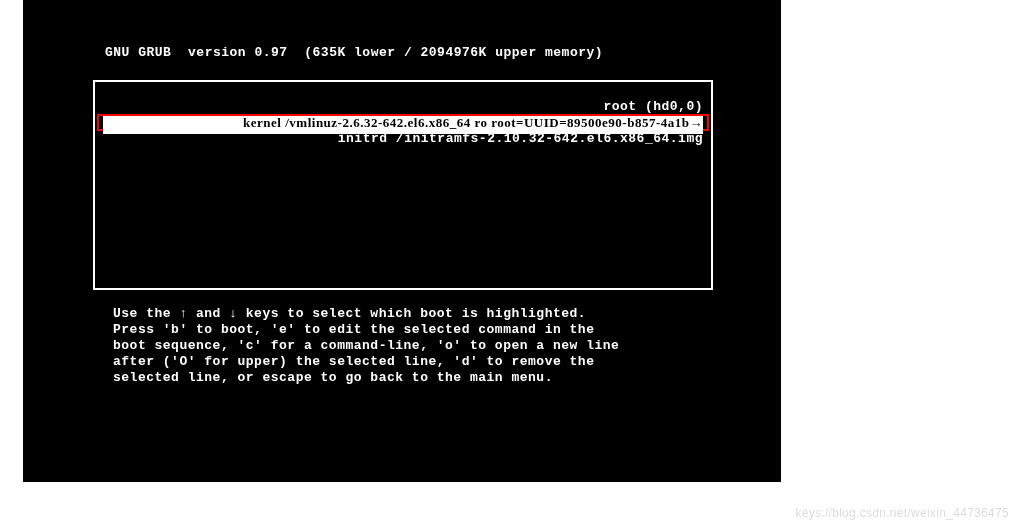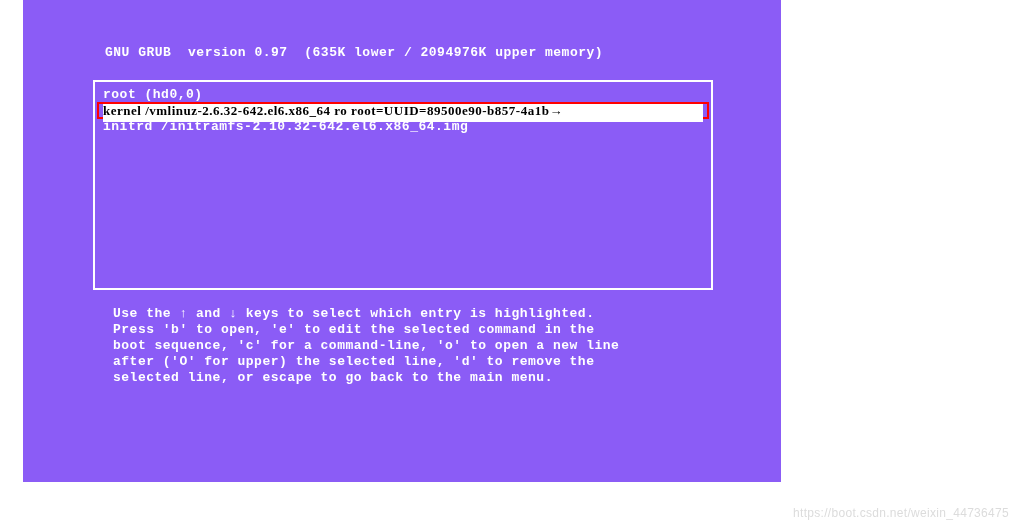--- a/index.html
+++ b/index.html
@@ -9,42 +9,43 @@
     height: 526px;
     background: #ffffff;
     overflow: hidden;
   }
   .screen {
     position: absolute;
     left: 23px;
     top: 0;
     width: 758px;
     height: 482px;
-    background: #8b5cf6;
+    background: #000000;
     color: #ffffff;
     font-family: "Courier New", Courier, monospace;
     font-size: 13px;
     font-weight: bold;
     letter-spacing: 0.5px;
     box-sizing: border-box;
   }
   .header {
     padding-top: 45px;
     padding-left: 82px;
     white-space: pre;
   }
   .boot-box {
     position: absolute;
     left: 70px;
     top: 80px;
     width: 620px;
     height: 210px;
     border: 2px solid #ffffff;
     box-sizing: border-box;
-    padding: 5px 8px 0 8px;
+    padding: 17px 8px 0 8px;
+    text-align: right;
   }
   .boot-line {
     white-space: pre;
     line-height: 15px;
     height: 15px;
   }
   .selected-wrap {
     position: relative;
     border: 2px solid #ff0000;
     margin-left: -6px;
@@ -91,21 +92,21 @@
   <div class="header"><span>GNU GRUB</span>  <span>version 0.97</span>  <span>(635K lower / 2094976K upper memory)</span></div>
 
   <div class="boot-box">
     <div class="boot-line">root (hd0,0)</div>
     <div class="selected-wrap">
       <span class="selected-inner"><span>kernel /vmlinuz-2.6.32-642.el6.x86_64 ro root=UUID=89500e90-b857-4a1b</span><span class="arrow-glyph">→</span></span>
     </div>
     <div class="boot-line">initrd /initramfs-2.10.32-642.el6.x86_64.img</div>
   </div>
 
-  <div class="help"><span>Use the ↑ and ↓ keys to select which entry is highlighted.</span>
-<span>Press 'b' to open, 'e' to edit the selected command in the</span>
+  <div class="help"><span>Use the ↑ and ↓ keys to select which boot is highlighted.</span>
+<span>Press 'b' to boot, 'e' to edit the selected command in the</span>
 <span>boot sequence, 'c' for a command-line, 'o' to open a new line</span>
 <span>after ('O' for upper) the selected line, 'd' to remove the</span>
 <span>selected line, or escape to go back to the main menu.</span></div>
 
 </div>
 
-<div class="watermark">https://boot.csdn.net/weixin_44736475</div>
+<div class="watermark">keys://blog.csdn.net/weixin_44736475</div>
 
 </body></html>

